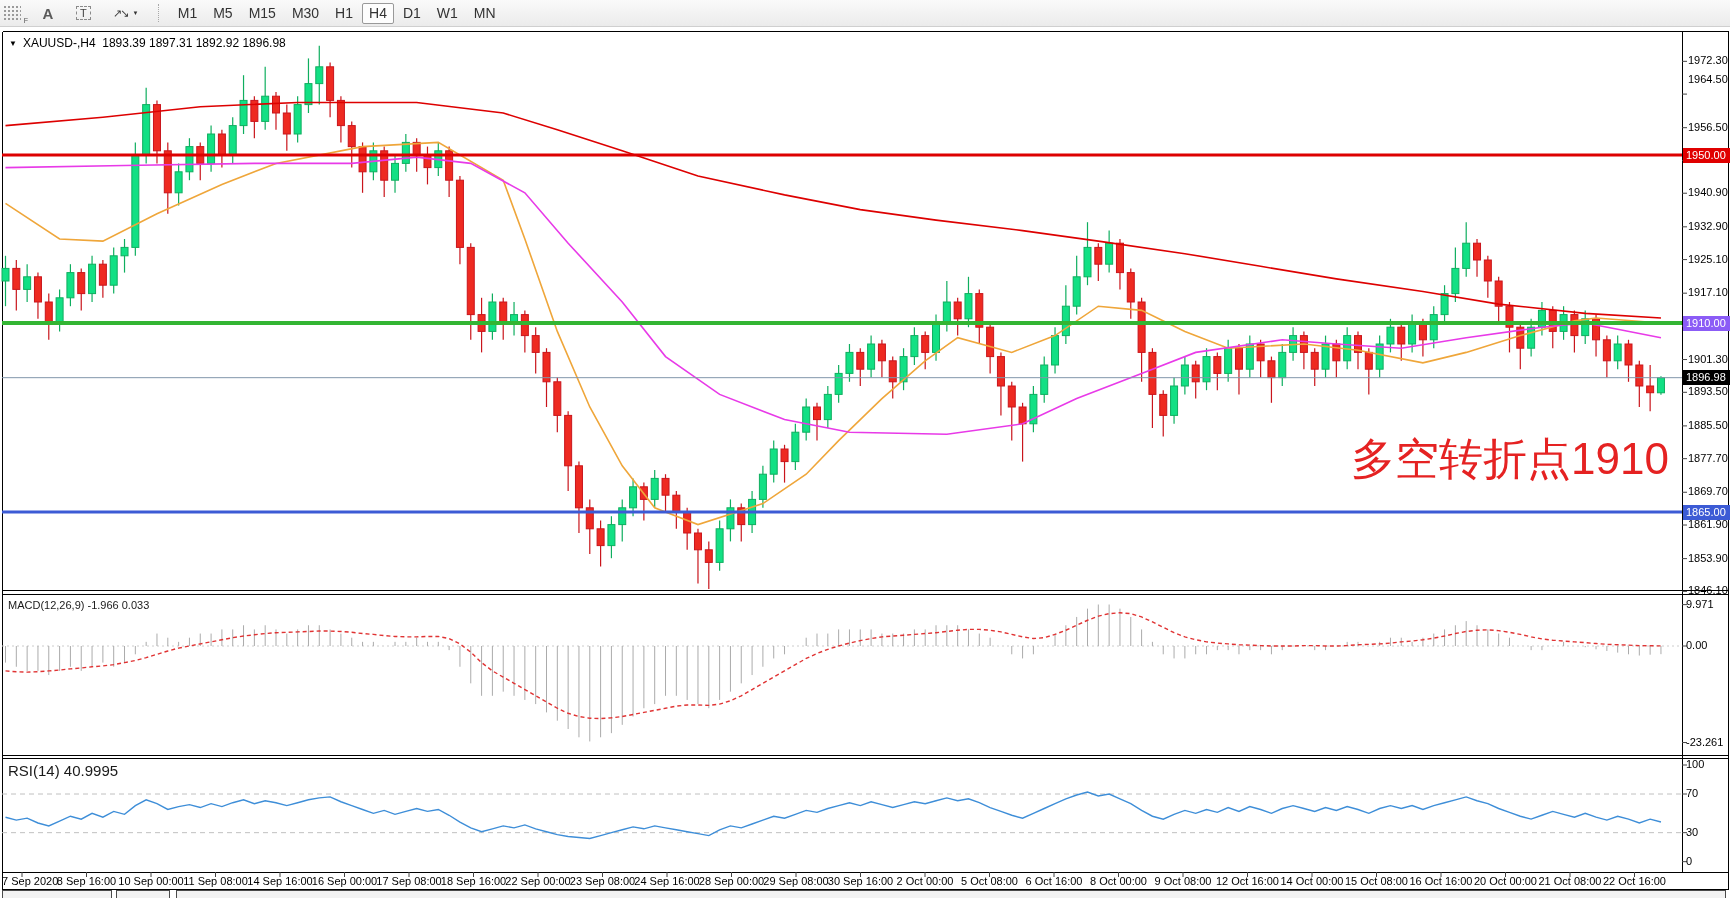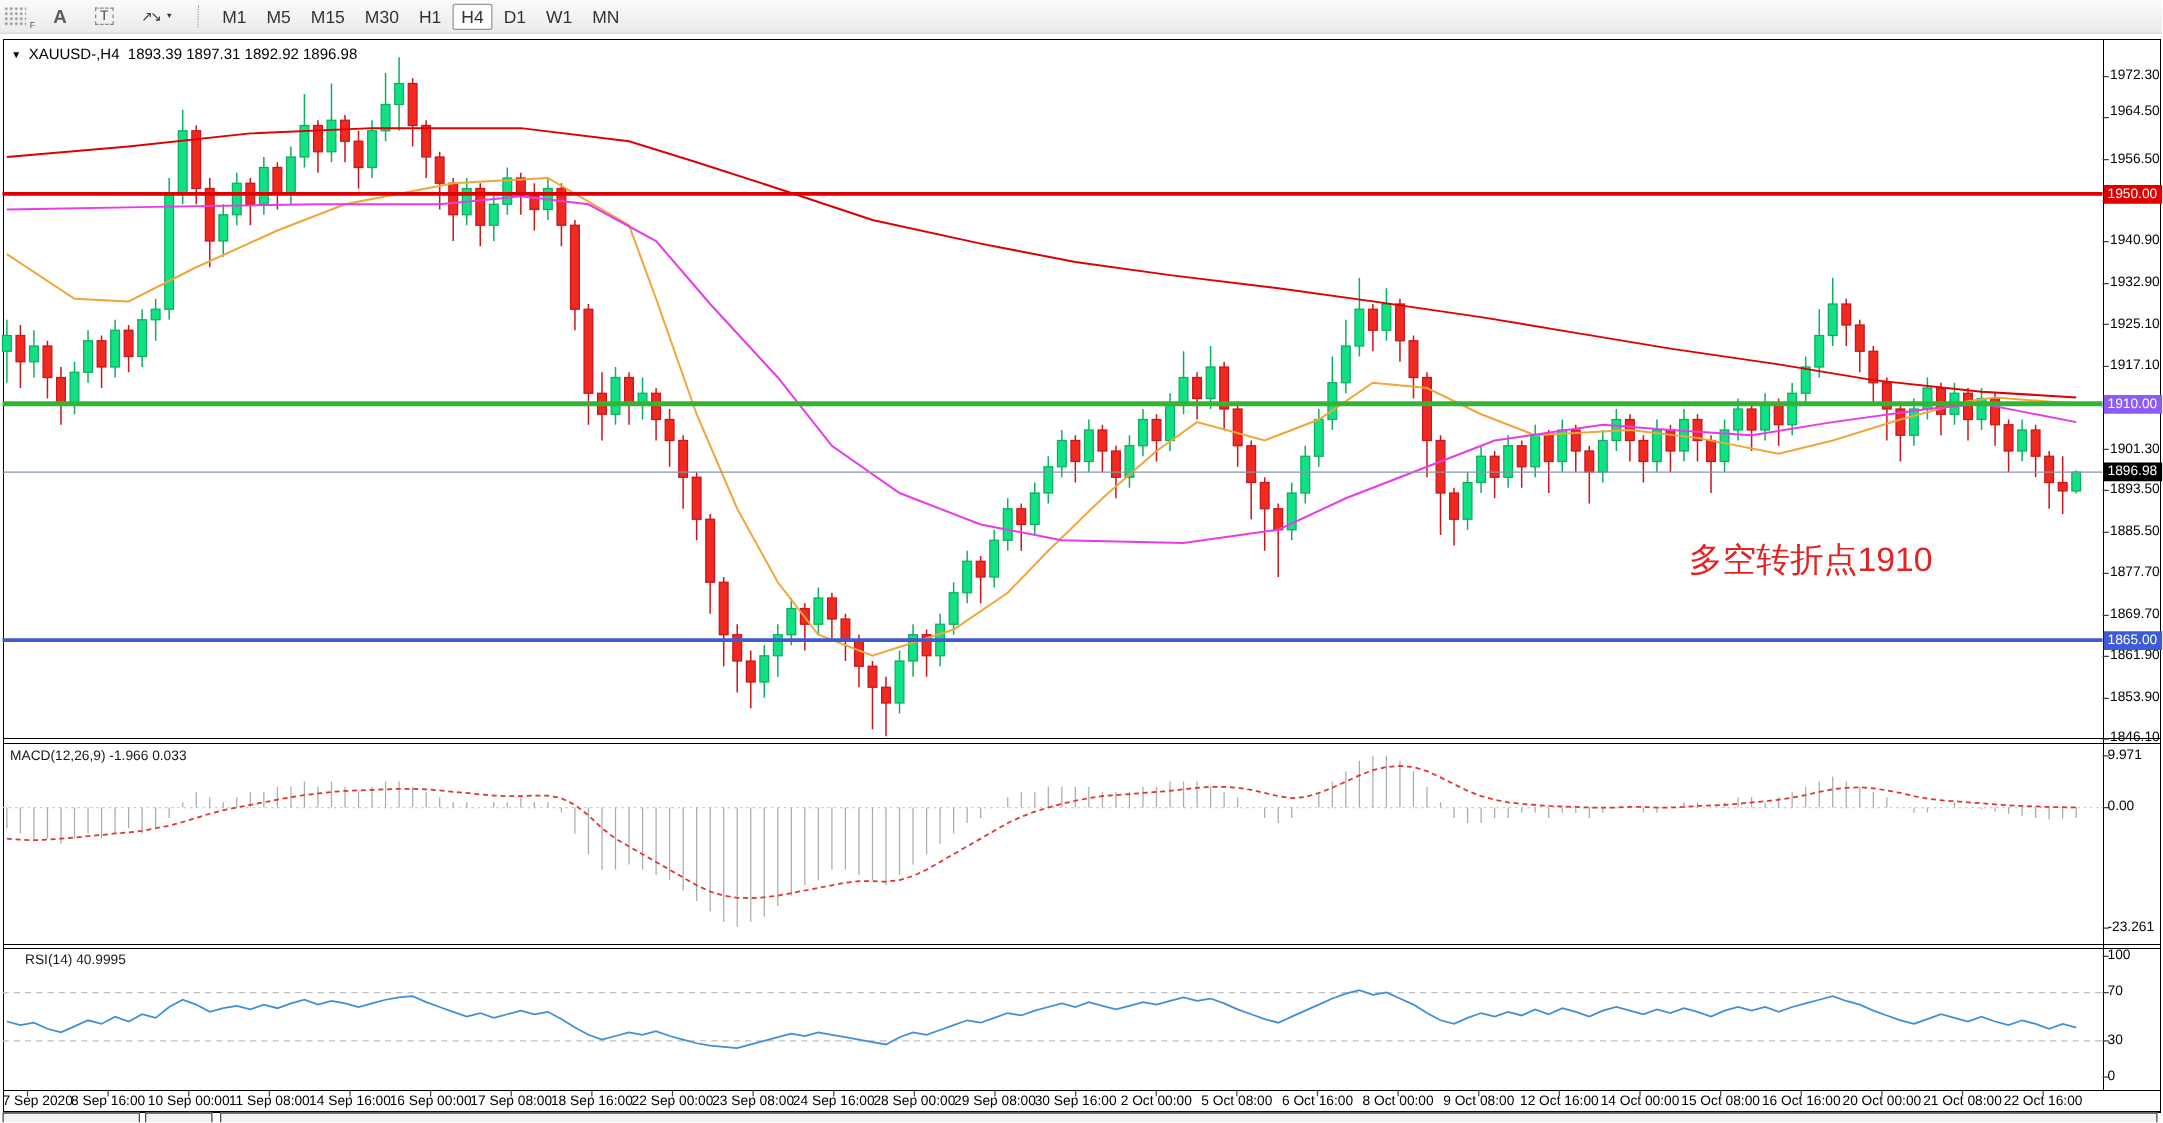--- a/index.html
+++ b/index.html
@@ -19,22 +19,22 @@
   .arr{font-size:11px;color:#3a3a3a;letter-spacing:-2px;}
   .caret{font-size:6px;color:#333;margin-left:5px;}
   .vsep{width:1px;height:18px;border-left:1px dotted #a8a8a8;margin:0 10px 0 4px;}
   .tfbtn{height:21px;min-width:28px;margin:0 1px;border:1px solid transparent;border-radius:2px;
     background:transparent;font-size:14px;color:#333;font-family:inherit;cursor:default;}
   .tfbtn.on{background:#fdfdfd;border:1px solid #999;}
   
   .title{position:absolute;left:9px;top:36px;font-size:12px;color:#000;z-index:3;white-space:pre;}
   .tri{font-size:8px;margin-right:6px;vertical-align:1px;}
   .macd-label{position:absolute;left:8px;top:599px;font-size:11px;color:#1a1a1a;z-index:3;}
-  .rsi-label{position:absolute;left:20px;top:762px;font-size:11px;color:#1a1a1a;z-index:3;}
-  .annot{position:absolute;left:1351px;top:430px;font-size:27px;color:#e52222;z-index:3;
+  .rsi-label{position:absolute;left:8px;top:762px;font-size:15px;color:#1a1a1a;z-index:3;}
+  .annot{position:absolute;left:1351px;top:430px;font-size:44px;color:#e52222;z-index:3;
     font-family:"Liberation Sans",sans-serif;white-space:nowrap;}
   .axlabel{position:absolute;left:1688px;font-size:11px;color:#000;z-index:2;white-space:nowrap;}
   .ind-axlabel{position:absolute;left:1686px;font-size:11px;color:#000;z-index:2;white-space:nowrap;}
   .badge{position:absolute;left:1683px;width:47px;height:15px;line-height:15px;color:#fff;
     font-size:11px;padding-left:3px;box-sizing:border-box;z-index:4;}
   .timelabel{position:absolute;top:875px;font-size:11px;color:#000;white-space:nowrap;
     transform:translateX(-50%);z-index:2;}
   .timelabel.first{transform:none;}
   .btab{position:absolute;top:890px;height:10px;background:#f2f2f2;border:1px solid #4a4a4a;
     box-sizing:border-box;z-index:5;}
@@ -607,21 +607,21 @@
         <line x1="1505.5" y1="872" x2="1505.5" y2="877" stroke="#444"></line>
         <line x1="1570" y1="872" x2="1570" y2="877" stroke="#444"></line>
         <line x1="1634.5" y1="872" x2="1634.5" y2="877" stroke="#444"></line>
       </svg>
     <div class="title"><span class="tri">▼</span><span>XAUUSD-,H4  1893.39 1897.31 1892.92 1896.98</span></div>
     <div class="macd-label">MACD(12,26,9) -1.966 0.033</div>
     <div class="rsi-label">RSI(14) 40.9995</div>
     <div class="annot">多空转折点1910</div>
     <div id="labels">
         <div class="axlabel" style="top: 54.34px;">1972.30</div>
-        <div class="axlabel" style="top: 83px;">1964.50</div>
+        <div class="axlabel" style="top: 73px;">1964.50</div>
         <div class="axlabel" style="top: 120.7px;">1956.50</div>
         <div class="axlabel" style="top: 153.46px;">1948.70</div>
         <div class="axlabel" style="top: 186.22px;">1940.90</div>
         <div class="axlabel" style="top: 219.82px;">1932.90</div>
         <div class="axlabel" style="top: 252.58px;">1925.10</div>
         <div class="axlabel" style="top: 286.18px;">1917.10</div>
         <div class="axlabel" style="top: 318.94px;">1909.30</div>
         <div class="axlabel" style="top: 352.54px;">1901.30</div>
         <div class="axlabel" style="top: 385.3px;">1893.50</div>
         <div class="axlabel" style="top: 418.9px;">1885.50</div>

